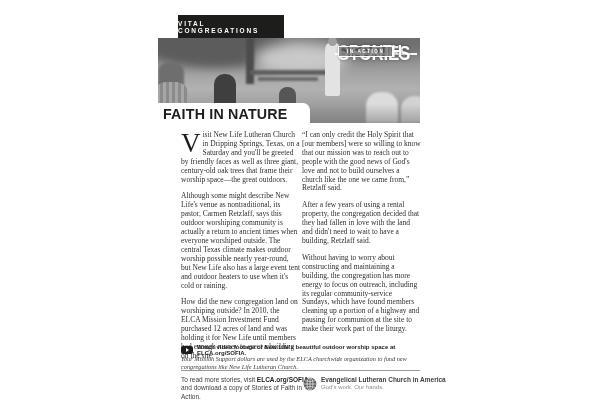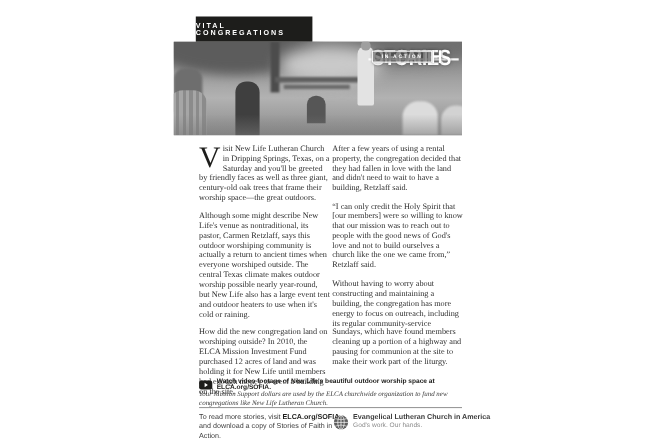--- a/index.html
+++ b/index.html
@@ -101,32 +101,35 @@
     <div class="ground"></div>
 
     <div class="sofia">
       <div class="sofia-frame"></div>
       <div class="sofia-line1">STORIES</div>
       <div class="sofia-line2">OF FAITH</div>
       <div class="sofia-badge">IN ACTION</div>
     </div>
   </div>
 
+  <div class="headline-panel">
+    <h1 class="headline">FAITH IN NATURE</h1>
+  </div>
 
   <div class="col col-left">
     <p>
       <span class="dropcap">V</span><span>isit New Life Lutheran Church in Dripping Springs, Texas, on a Saturday and you'll be greeted by friendly faces as well as three giant, century-old oak trees that frame their worship space—the great outdoors.</span>
     </p>
     <p>Although some might describe New Life's venue as nontraditional, its pastor, Carmen Retzlaff, says this outdoor worshiping community is actually a return to ancient times when everyone worshiped outside. The central Texas climate makes outdoor worship possible nearly year-round, but New Life also has a large event tent and outdoor heaters to use when it's cold or raining.</p>
     <p>How did the new congregation land on worshiping outside? In 2010, the ELCA Mission Investment Fund purchased 12 acres of land and was holding it for New Life until members had enough money to erect a building on the site.</p>
   </div>
 
   <div class="col col-right">
+    <p>“I can only credit the Holy Spirit that [our members] were so willing to know that our mission was to reach out to people with the good news of God's love and not to build ourselves a church like the one we came from,” Retzlaff said.</p>
     <p>After a few years of using a rental property, the congregation decided that they had fallen in love with the land and didn't need to wait to have a building, Retzlaff said.</p>
-    <p>“I can only credit the Holy Spirit that [our members] were so willing to know that our mission was to reach out to people with the good news of God's love and not to build ourselves a church like the one we came from,” Retzlaff said.</p>
     <p>Without having to worry about constructing and maintaining a building, the congregation has more energy to focus on outreach, including its regular community-service Sundays, which have found members cleaning up a portion of a highway and pausing for communion at the site to make their work part of the liturgy.</p>
   </div>
 
   <div class="video-callout">
     <span class="play-btn">
         <span class="play-tri"></span>
       </span>
     <span class="video-text">Watch video footage of New Life's beautiful outdoor worship space at ELCA.org/SOFIA.</span>
   </div>
 

